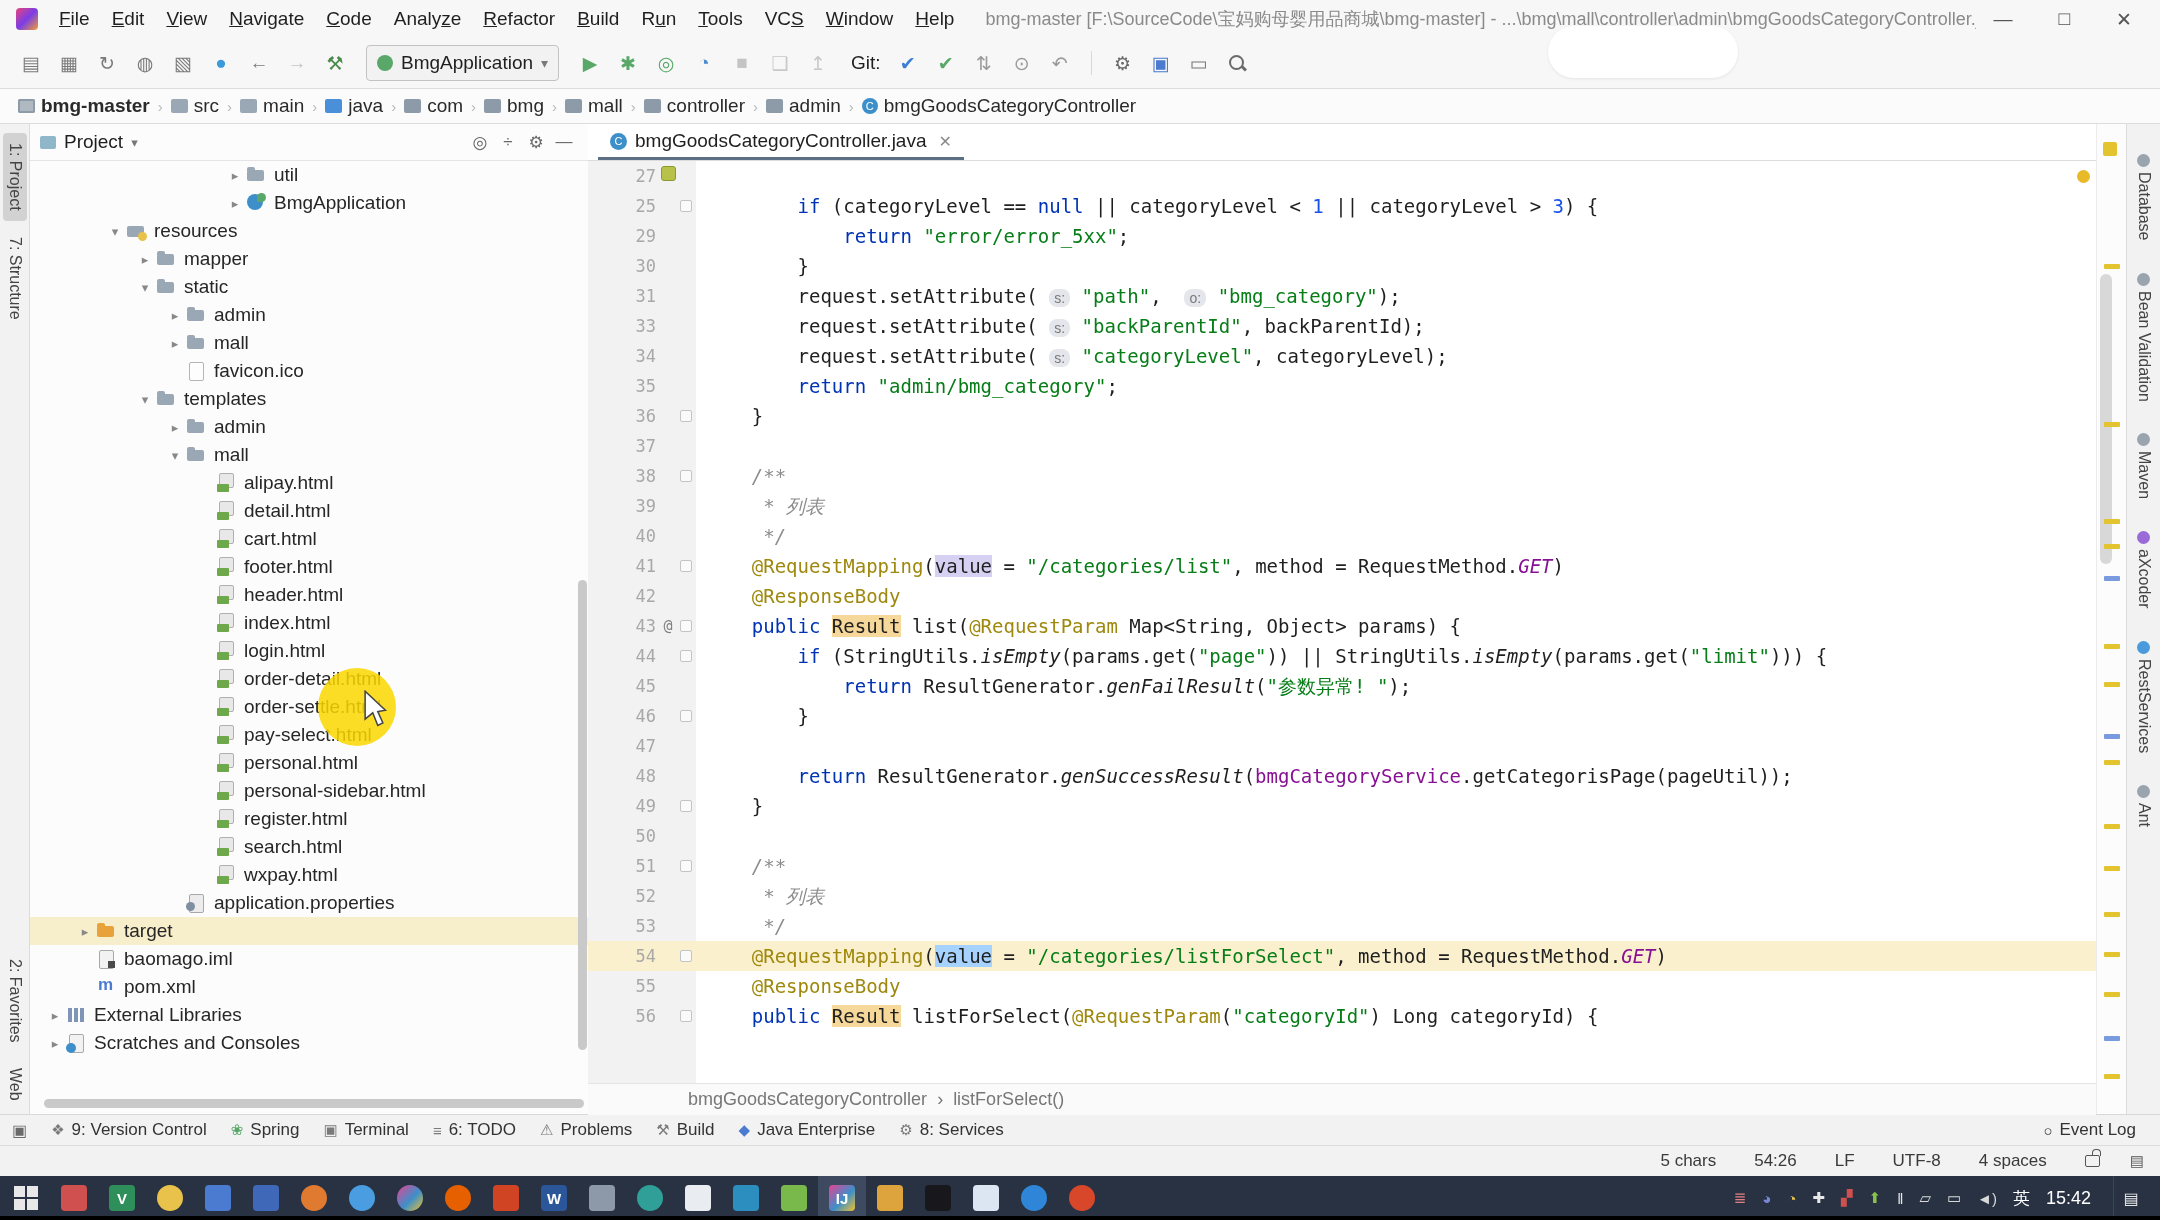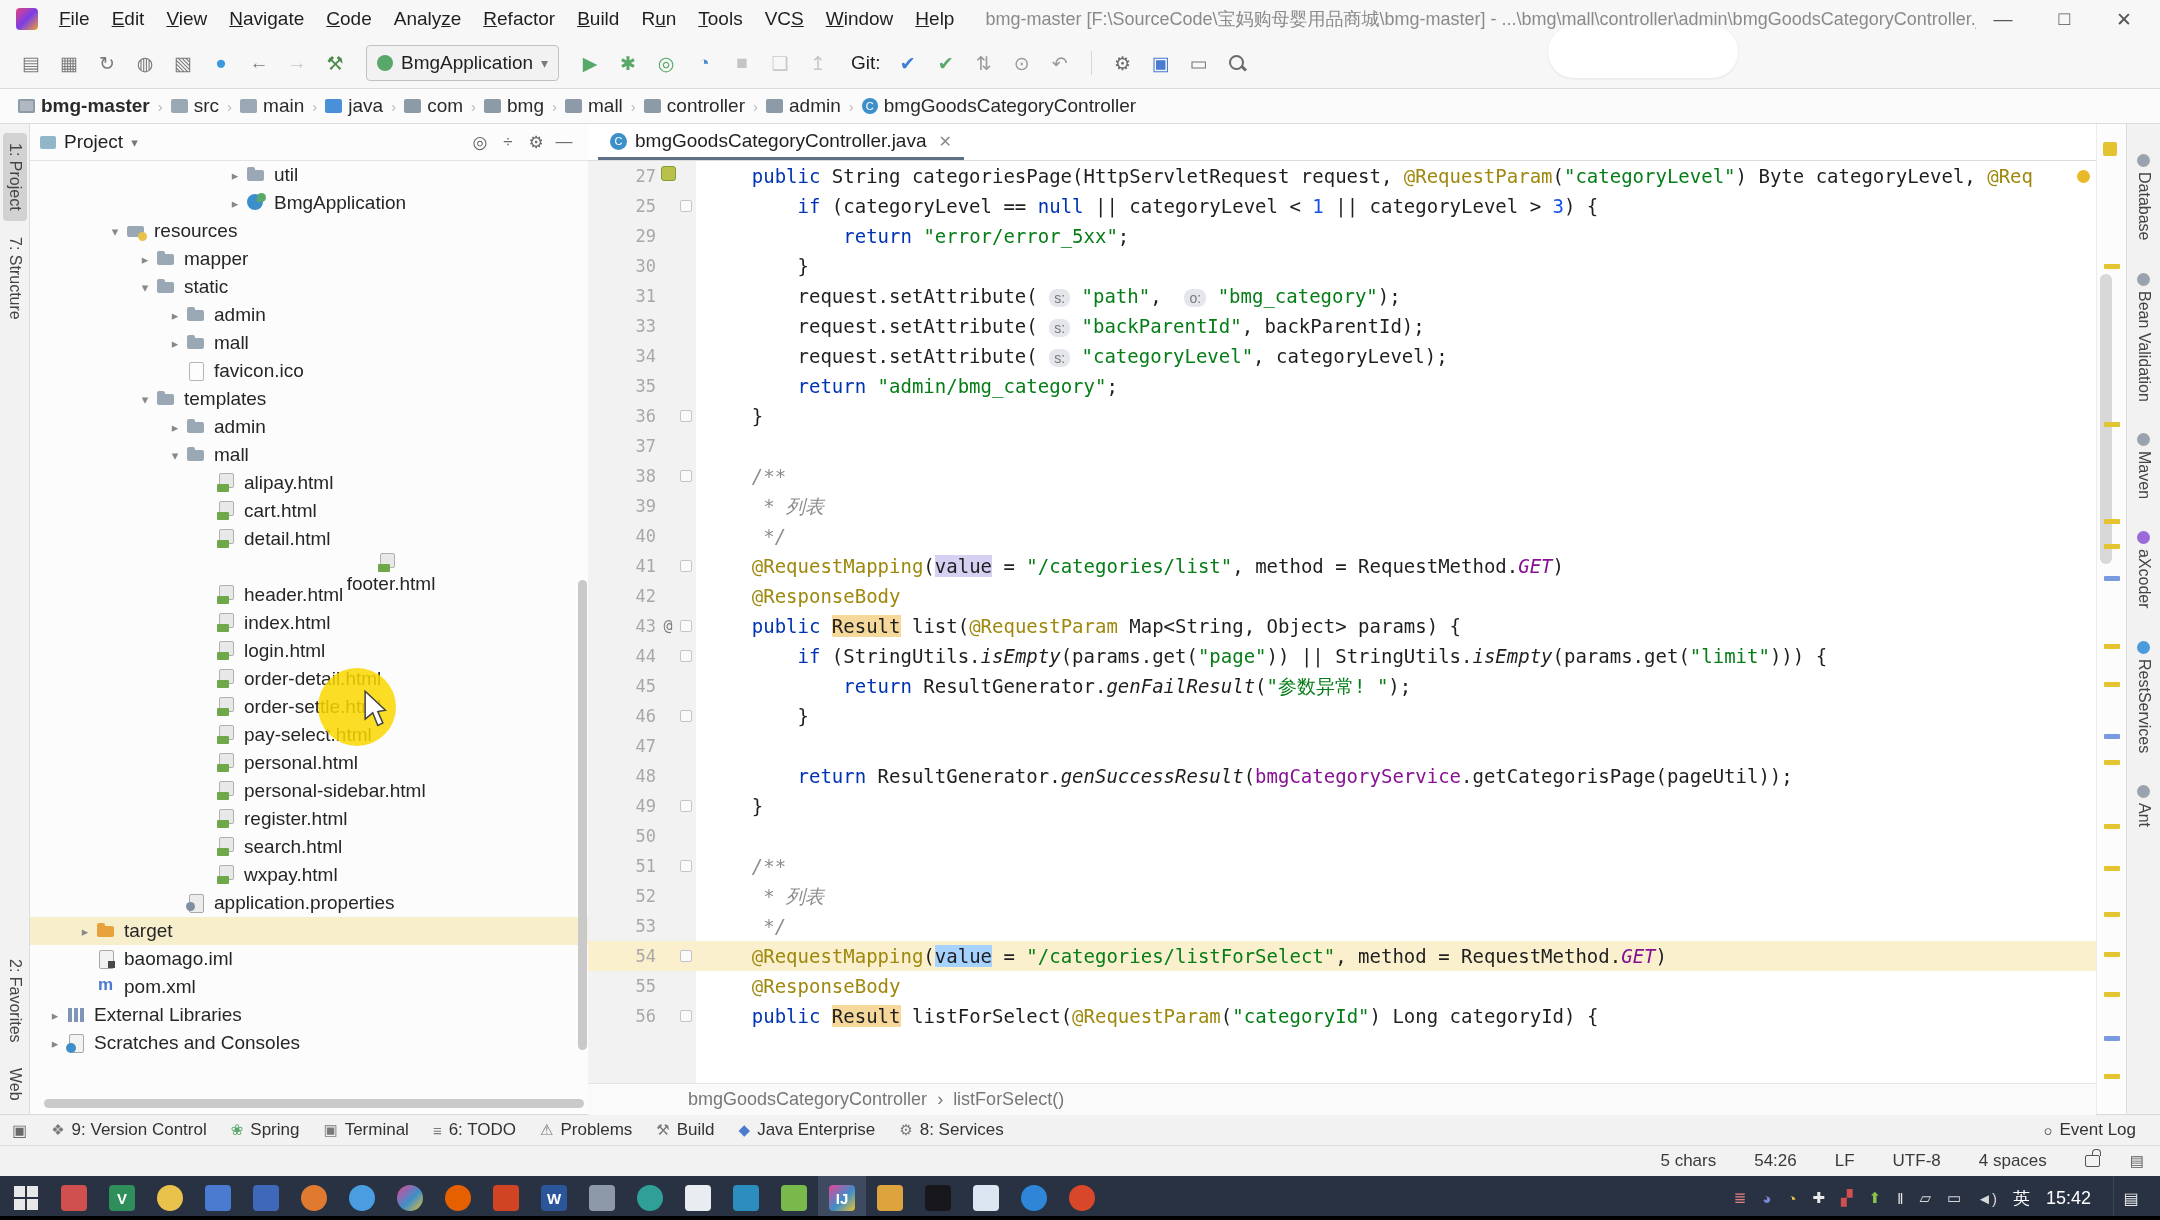--- a/index.html
+++ b/index.html
@@ -350,28 +350,28 @@
             <span>mall</span>
           </div>
           <div class="trow" style="padding-left: 164px;">
             <span class="chev"></span>
             <span class="ti ti-html"></span>
             <span>alipay.html</span>
           </div>
           <div class="trow" style="padding-left: 164px;">
             <span class="chev"></span>
             <span class="ti ti-html"></span>
+            <span>detail.html</span>
+          </div>
+          <div class="trow" style="padding-left: 164px;">
+            <span class="chev"></span>
+            <span class="ti ti-html"></span>
             <span>cart.html</span>
           </div>
           <div class="trow" style="padding-left: 164px;">
-            <span class="chev"></span>
-            <span class="ti ti-html"></span>
-            <span>detail.html</span>
-          </div>
-          <div class="trow" style="padding-left: 164px; flex-direction: column;">
             <span class="chev"></span>
             <span class="ti ti-html"></span>
             <span>footer.html</span>
           </div>
           <div class="trow" style="padding-left: 164px;">
             <span class="chev"></span>
             <span class="ti ti-html"></span>
             <span>header.html</span>
           </div>
           <div class="trow" style="padding-left: 164px;">
@@ -471,21 +471,20 @@
           <span class="x">✕</span>
         </div>
       </div>
       <div class="code-area" id="code">
           <div class="cl">
             <span class="g">
               <span class="num">27</span>
               <span class="gic"><span class="micon"></span></span>
               <span class="fld"></span>
             </span>
-            <span class="t"><span>    </span><span class="kw">public</span><span> String categoriesPage(HttpServletRequest request, </span><span class="ann">@RequestParam</span><span>(</span><span class="str">"categoryLevel"</span><span>) Byte categoryLevel, </span><span class="ann">@Req</span></span>
             <span class="clipdot"></span>
           </div>
           <div class="cl">
             <span class="g">
               <span class="num">25</span>
               <span class="gic"></span>
               <span class="fld"><span class="fldbox"></span></span>
             </span>
             <span class="t"><span>        </span><span class="kw">if</span><span> (categoryLevel == </span><span class="kw">null</span><span> || categoryLevel &lt; </span><span class="num2">1</span><span> || categoryLevel &gt; </span><span class="num2">3</span><span>) {</span></span>
           </div>

